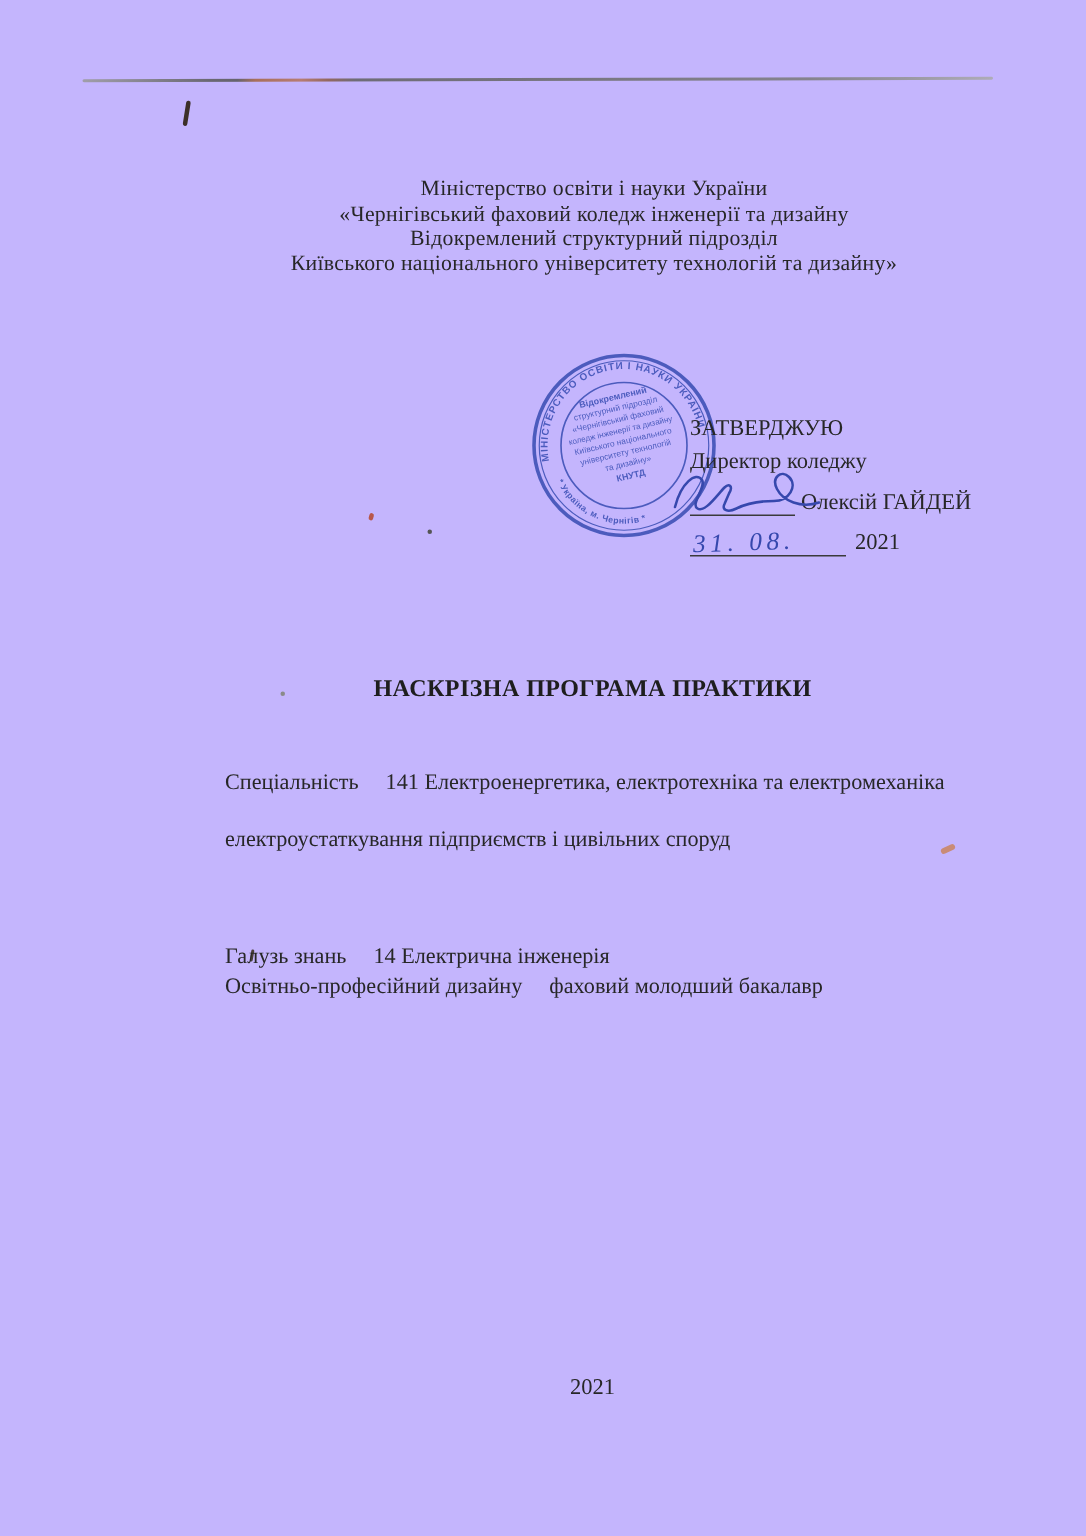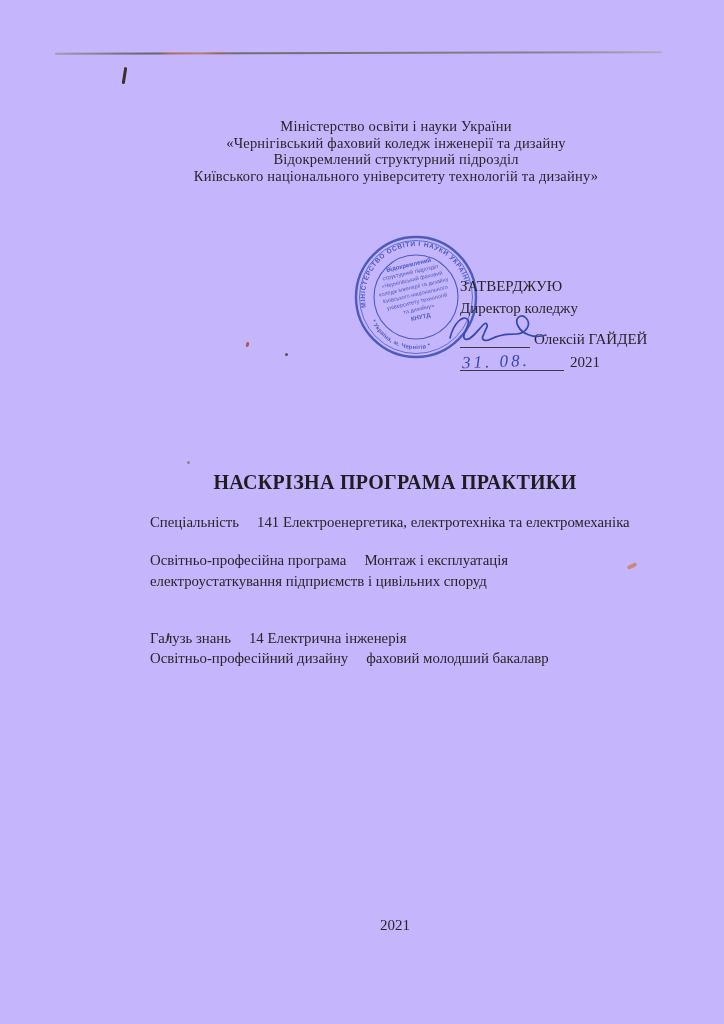--- a/index.html
+++ b/index.html
@@ -31,41 +31,41 @@
   
   .header {
     position:absolute; top:118px; left:116px; width:560px;
     text-align:center; font-size:14.5px; line-height:16.5px; letter-spacing:.2px;
   }
 
   
   .approval { position:absolute; left:460px; top:234px; font-size:15px; z-index:2; }
   .approve-line { height:22px;margin-top:44px; }
   .position-line { height:22px; }
-  .sig-row { position:relative; height:26px; display:flex; align-items:flex-end;font-family:Liberation Serif, serif; }
+  .sig-row { position:relative; height:26px; display:flex; align-items:center;font-family:Liberation Serif, serif; }
   .sig-line { display:inline-block; width:70px; height:16px; border-bottom:1.3px solid #3a3a3a; }
   .signer-name { margin-left:4px; white-space:nowrap; }
   .signature-svg { position:absolute; left:-14px; top:-16px; z-index:3; pointer-events:none; }
   .date-row { margin-top:4px; display:flex; align-items:flex-end; }
   .date-line { position:relative; display:inline-block; width:104px; height:18px; border-bottom:1.3px solid #3a3a3a; }
   .handwritten-date {
     position:absolute; left:2px; bottom:-2px;
     font-style:italic; font-size:17px; letter-spacing:3px;
     color:#3648ad; transform:rotate(-2deg); white-space:nowrap;
   }
   .approval-year { margin-left:6px; }
 
   
   .stamp { position:absolute; left:352px; top:233px; z-index:1; opacity:.93; }
   .stamp text { font-family:"Liberation Sans", sans-serif; }
 
   
   .doc-title {
     position:absolute; left:150px; top:451px; width:490px;
-    text-align:center; font-size:20px; font-weight:bold; letter-spacing:.3px; color:#1e1e1e;margin-top:20px;
+    text-align:center; font-size:16px; font-weight:bold; letter-spacing:.3px; color:#1e1e1e;
   }
   .field { position:absolute; left:150px; width:545px; font-size:14.8px; line-height:21px; }
   .f-specialty { top:512px; }
   .f-program  { top:550px; }
   .f-knowledge{ top:628px; }
   .f-degree   { top:648px; }
   .fld-label { margin-right:18px;text-align:right; }
   .footer-year { position:absolute; left:150px; top:917px; width:490px; text-align:center; font-size:15px; }
 </style>
 </head>
@@ -132,23 +132,20 @@
     </div>
   </div>
 
   <div class="doc-title">НАСКРІЗНА ПРОГРАМА ПРАКТИКИ</div>
 
   <div class="field f-specialty">
     <span class="fld-label">Спеціальність</span><span>141 Електроенергетика, електротехніка та електромеханіка</span>
   </div>
 
   <div class="field f-program">
-    <div>
-      <span class="fld-label">Освітньо-професійна програма</span><span>Монтаж і експлуатація</span>
-    </div>
     <div>електроустаткування підприємств і цивільних  споруд</div>
   </div>
 
   <div class="field f-knowledge">
     <span class="fld-label">Галузь знань</span><span>14 Електрична інженерія</span>
   </div>
 
   <div class="field f-degree">
     <span class="fld-label">Освітньо-професійний дизайну</span><span>фаховий молодший бакалавр</span>
   </div>

